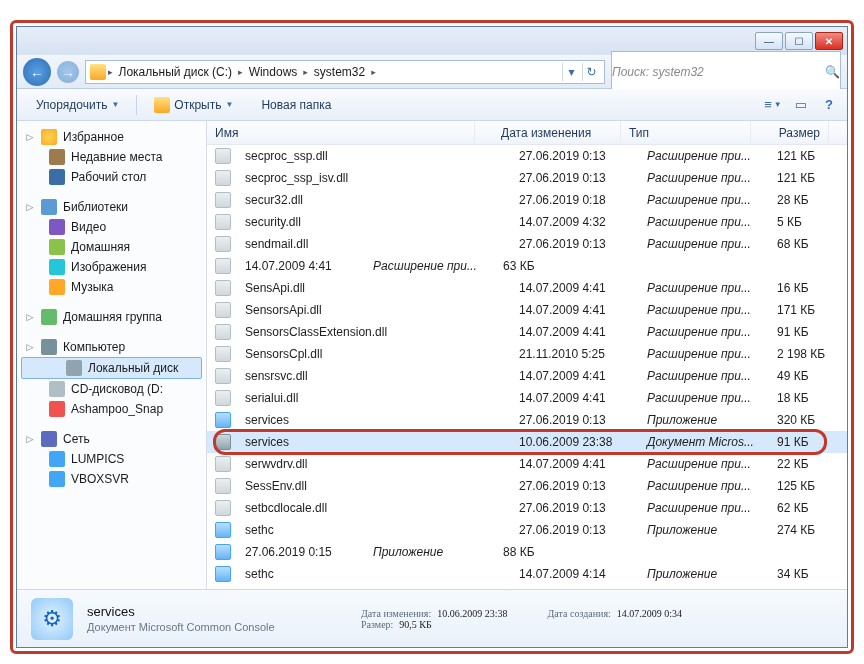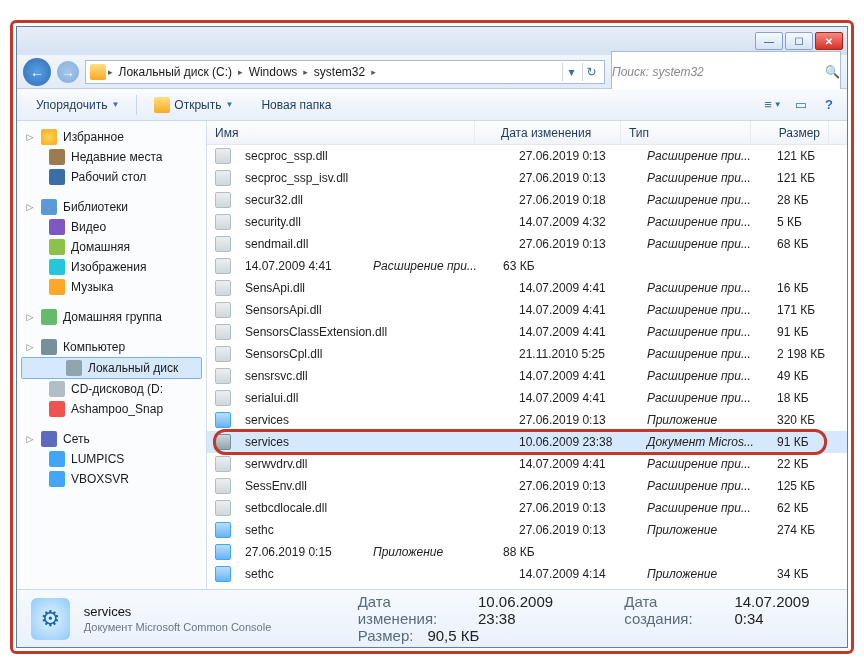--- a/index.html
+++ b/index.html
@@ -76,21 +76,21 @@
 .cell-date { width: 128px; }
 .cell-type { width: 130px; font-style: italic; }
 .cell-size { width: 78px; text-align: left; }
 
 .details-pane { height: 58px; border-top: 1px solid #cdd9e9; background: linear-gradient(#f6fafe,#e9f1fa); display: flex; align-items: center; padding: 6px 14px; gap: 14px; }
 .dp-icon { width: 42px; height: 42px; background: radial-gradient(#e3f2fd,#90caf9); border-radius: 6px; display: flex; align-items: center; justify-content: center; font-size: 22px; color: #1565c0; }
 .dp-main { display: flex; flex-direction: column; gap: 2px; min-width: 260px; }
 .dp-name { font-size: 13px; color: #111; }
 .dp-sub { color: #6b7785; font-size: 11px; }
 .dp-cols { display: flex; gap: 40px; }
-.dp-kv { display: flex; gap: 14px; color: #5b6a7d; font-size: 15px; }
+.dp-kv { display: flex; gap: 6px; color: #5b6a7d; font-size: 10px; font-family: Liberation Serif, serif; }
 .dp-kv .v { color: #222; }
 
 ::-webkit-scrollbar { width: 17px; }
 ::-webkit-scrollbar-track { background: #f0f0f0; border-left: 1px solid #dcdcdc; }
 ::-webkit-scrollbar-thumb { background: #c7d3e3; border: 1px solid #a9bcd5; border-radius: 2px; }
 ::-webkit-scrollbar-button { height: 17px; background: #e8eef7; border: 1px solid #c7d3e3; }
 </style>
 </head>
 <body>
 

